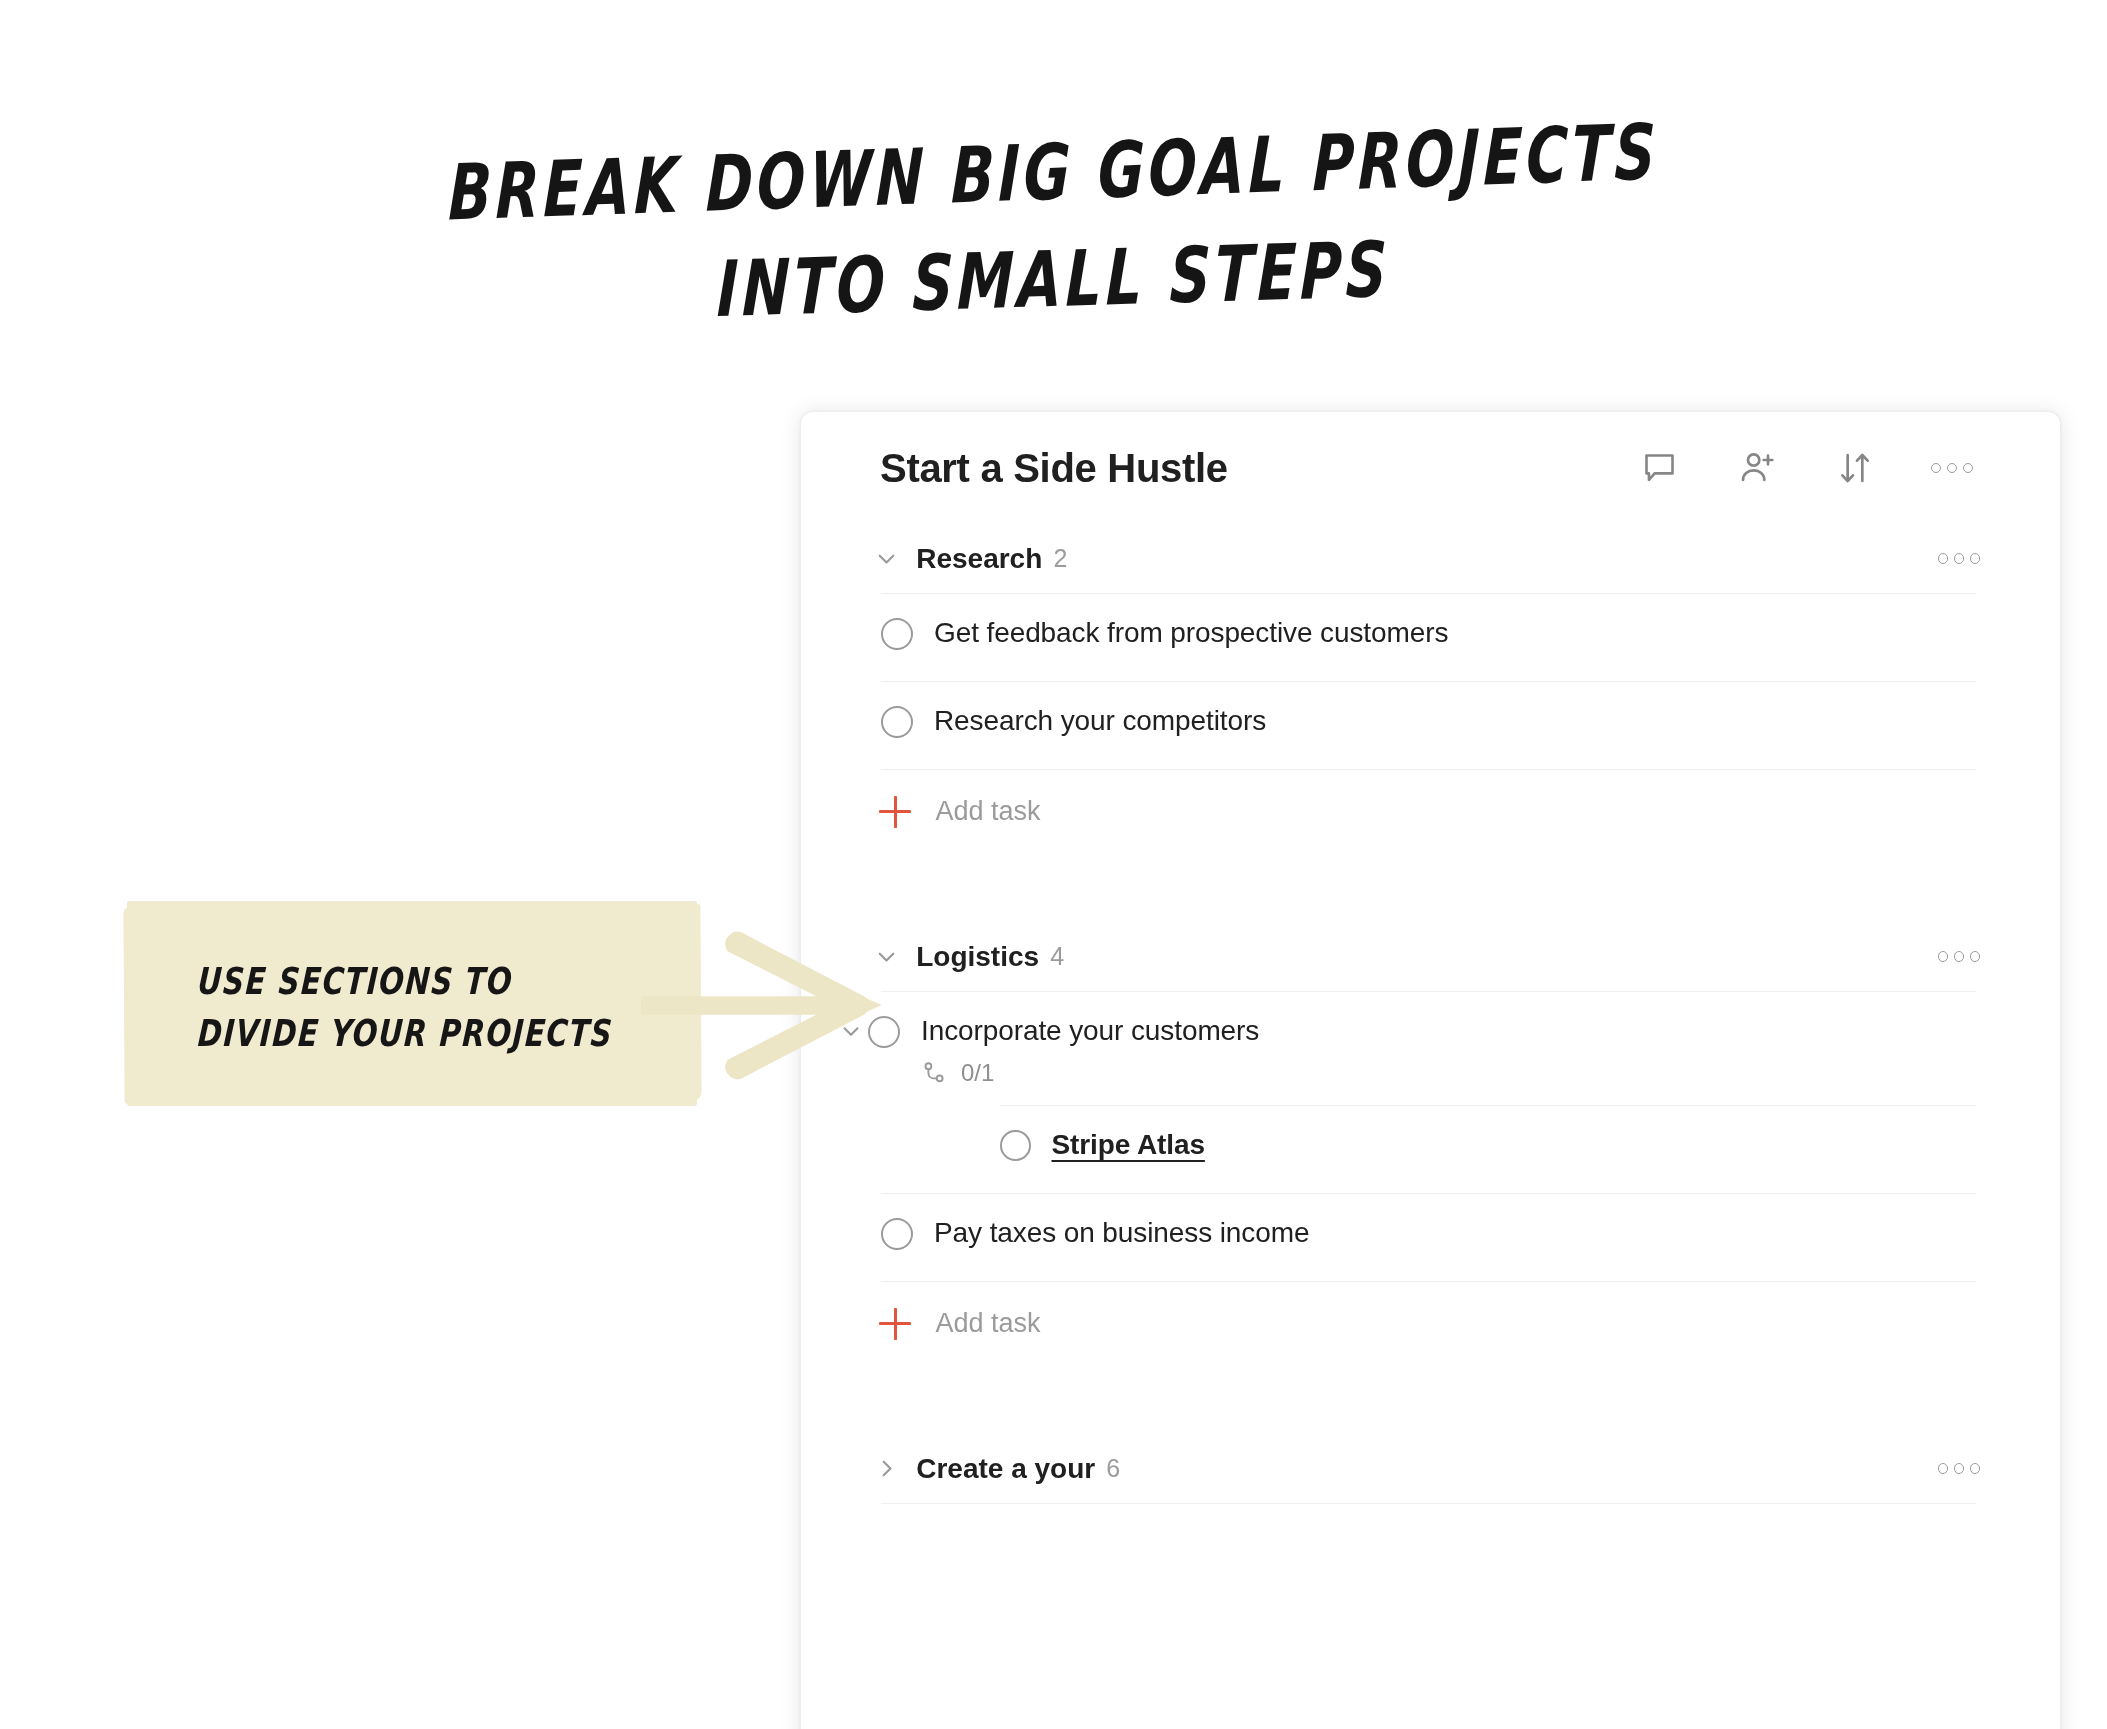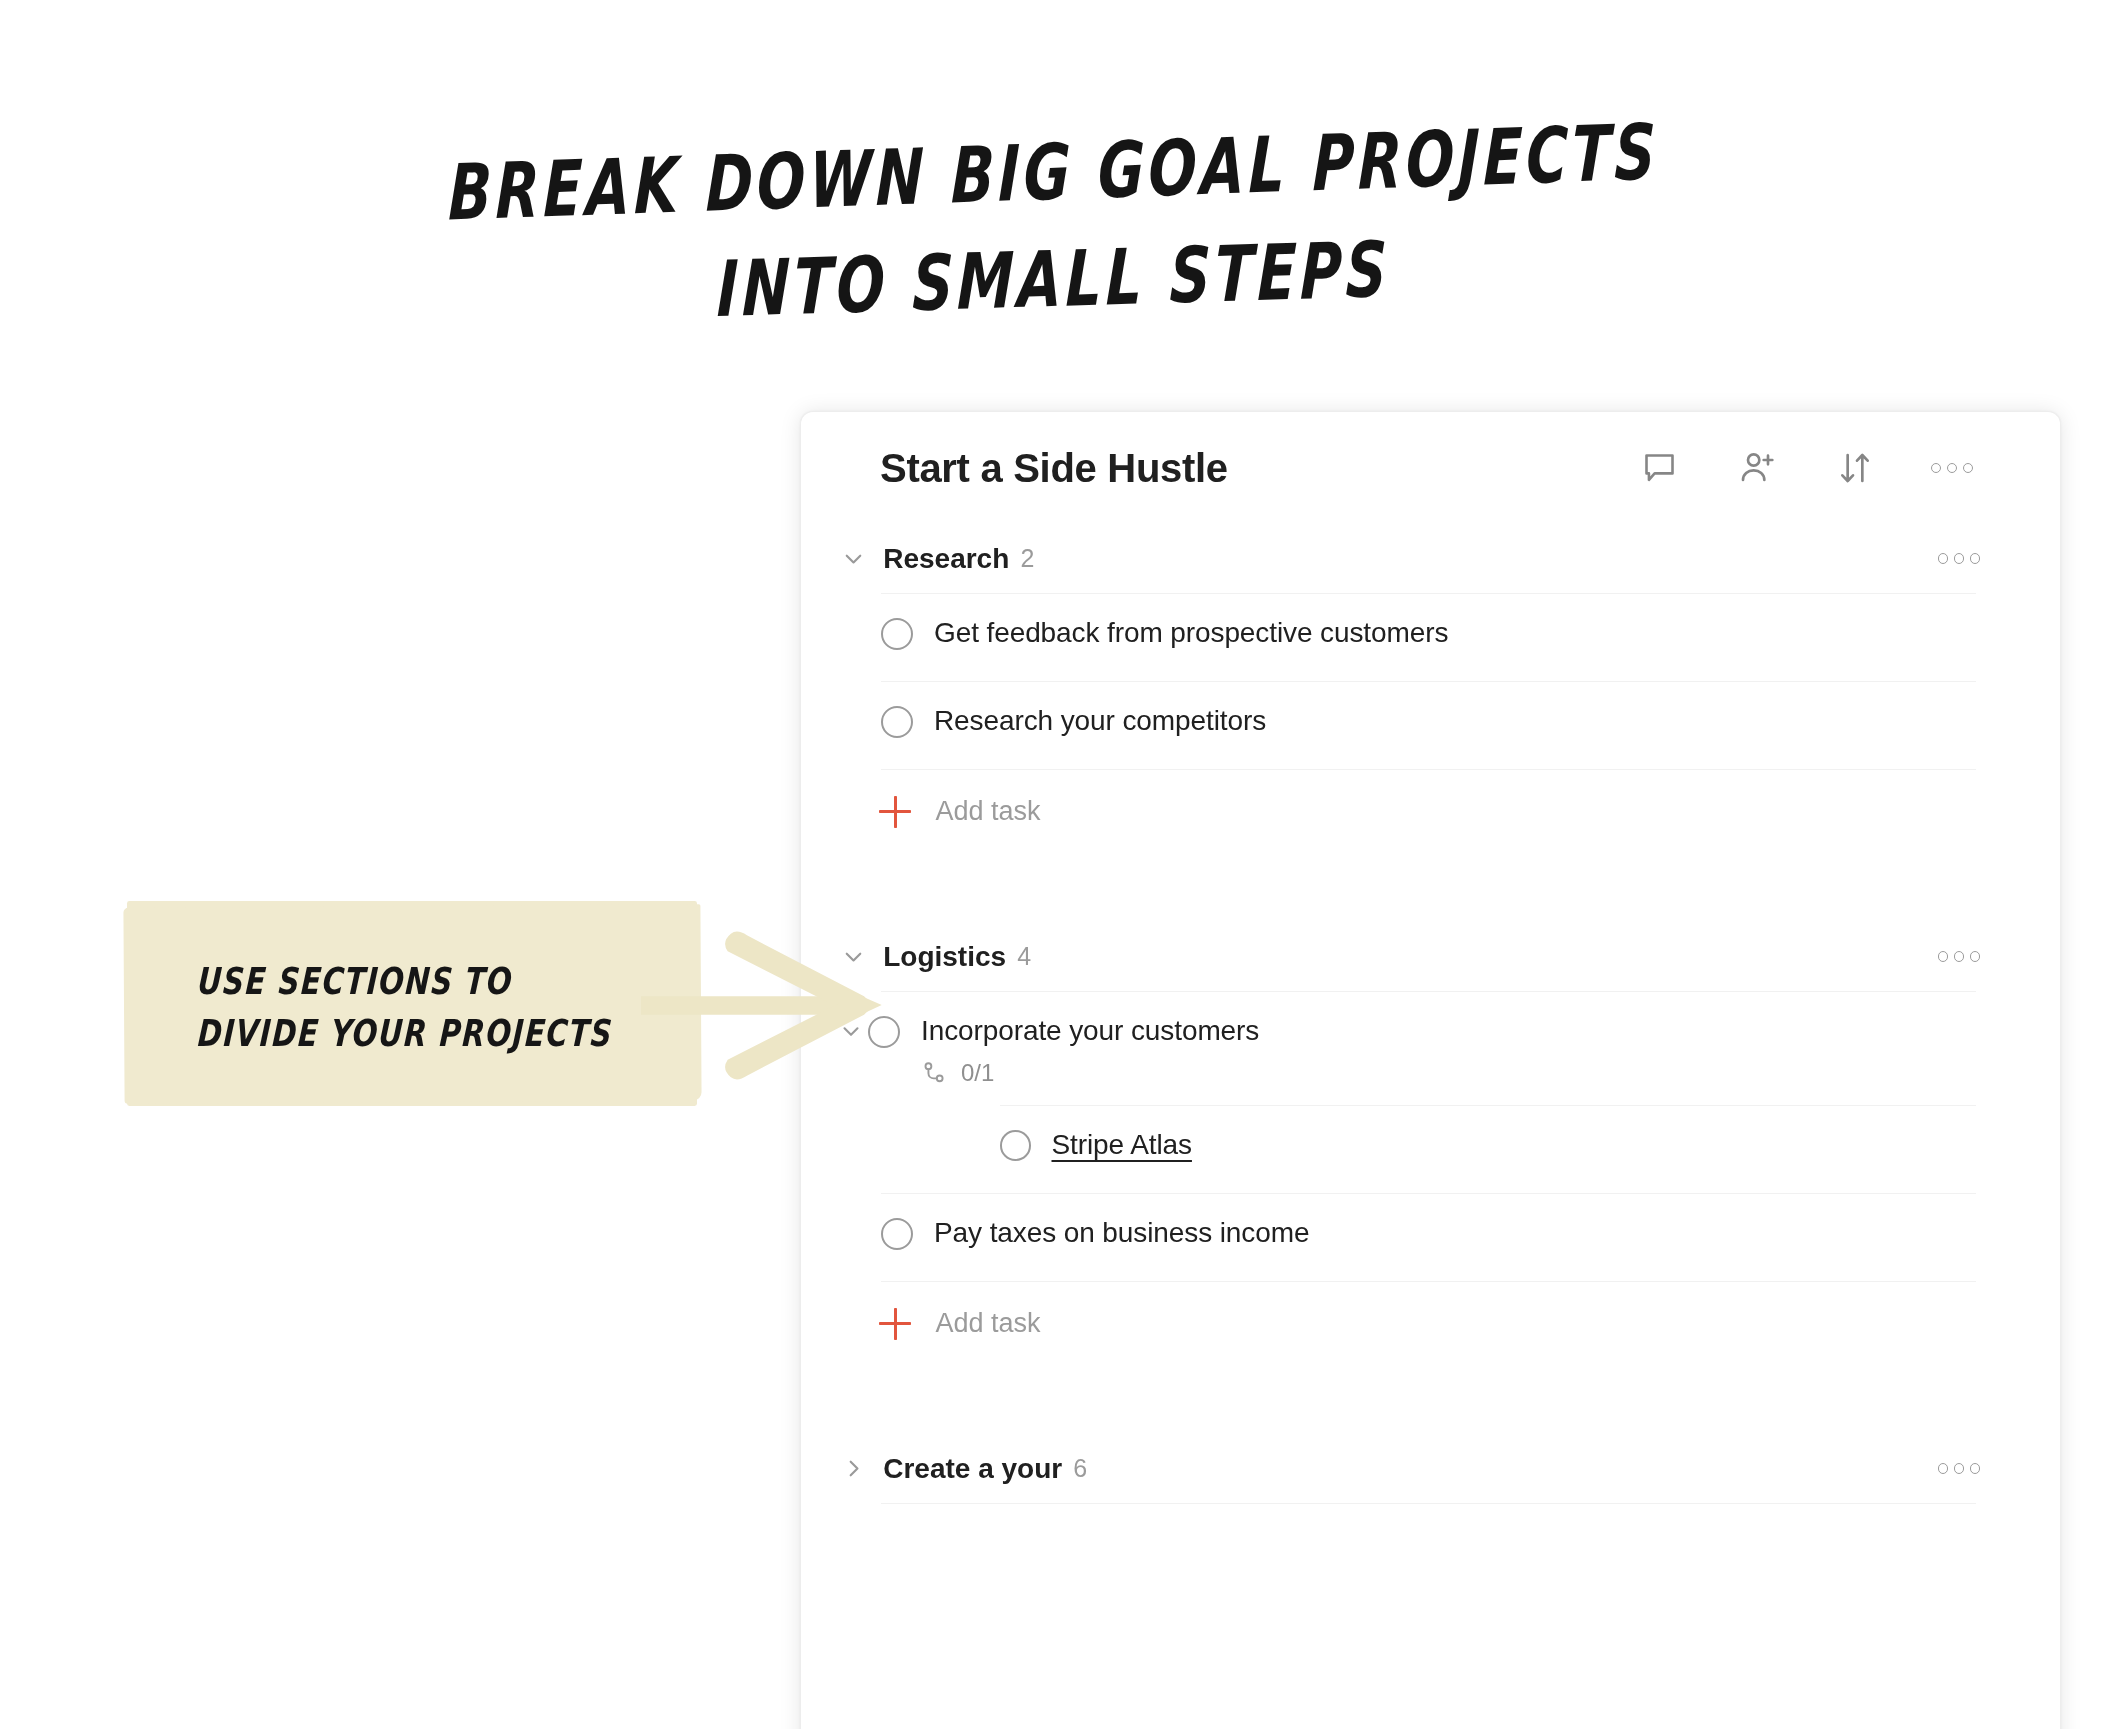--- a/index.html
+++ b/index.html
@@ -163,20 +163,21 @@
 
   
   .section { padding: 0 0 0 0; }
 
   .section-header {
     display: flex;
     align-items: center;
     height: 69px;
     padding-left: 34px;
     padding-right: 80px;
+    margin-left: 33px;
   }
   .chev {
     width: 37px;
     min-width: 37px;
     height: 37px;
     display: flex;
     align-items: center;
     justify-content: center;
     color: #9a9a9a;
   }
@@ -257,21 +258,21 @@
     gap: 13px;
     color: #9b9b9b;
   }
   .subtask-meta .meta-text {
     font-size: 24px;
     color: #8f8f8f;
     line-height: 27px;
   }
 
   
-  .rows.nested { padding-left: 119px; }
+  .rows.nested { padding-left: 119px; font-weight: bold; }
 
   .add-task {
     display: flex;
     align-items: center;
     border-top: 1.6px solid #F1F1F1;
     height: 84px;
     padding-left: 0;
   }
   .plus {
     position: relative;

